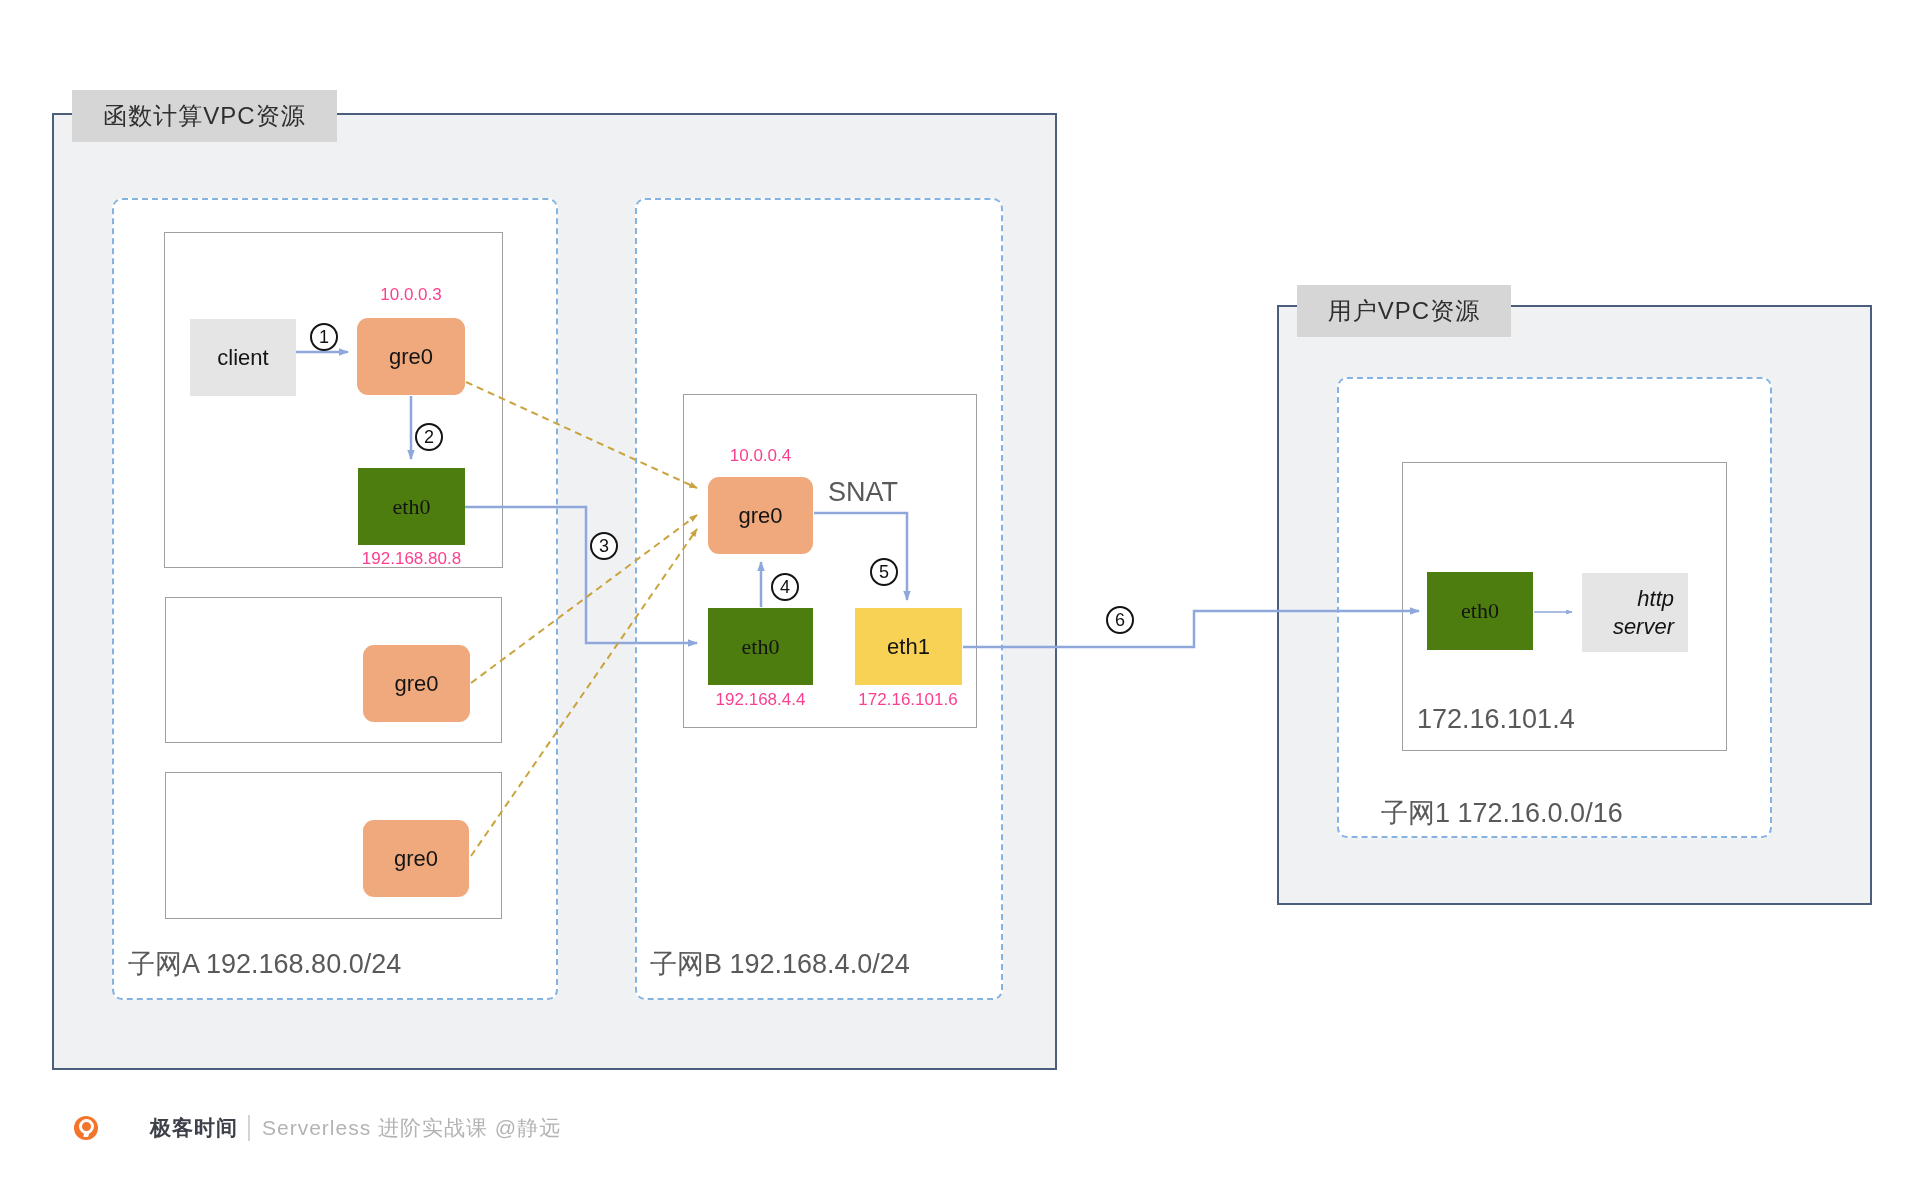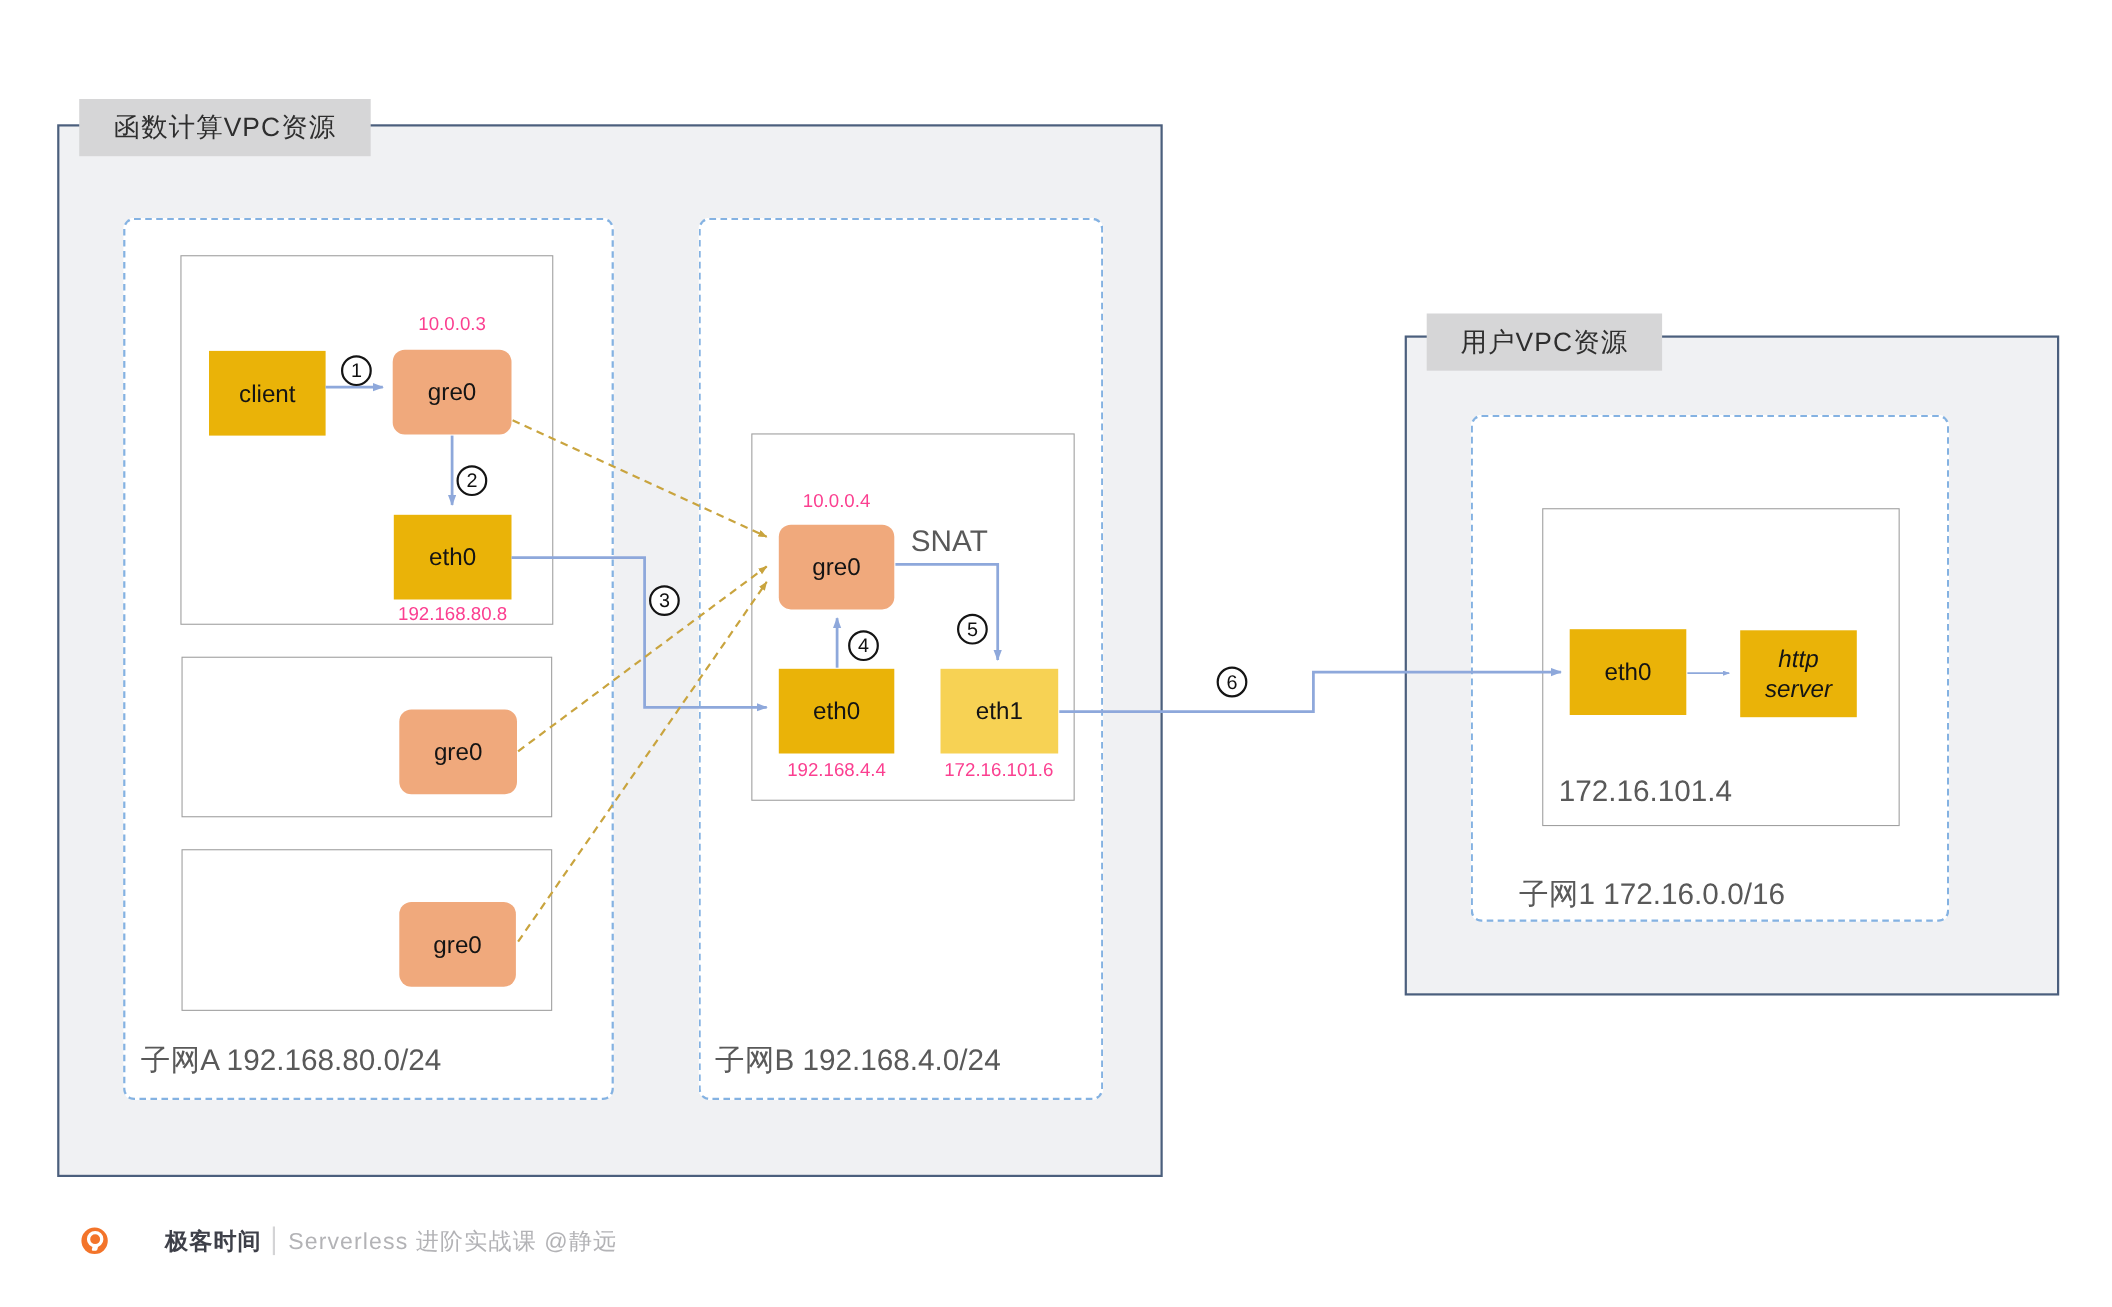--- a/index.html
+++ b/index.html
@@ -21,23 +21,23 @@
   .subnet-label{position:absolute;color:#595959;font-size:27px;z-index:2;white-space:nowrap;}
   
   .bcc{position:absolute;background:#ffffff;border:1px solid #a0a0a0;box-sizing:border-box;z-index:2;}
   .bcc-title{position:absolute;color:#6e6e6e;font-size:27px;white-space:nowrap;}
   
   .node{
     position:absolute;display:flex;align-items:center;justify-content:center;
     font-size:22px;color:#141414;z-index:3;text-align:center;line-height:1.25;
   }
   .node.orange{background:#f0a97c;border-radius:11px;}
-  .node.green{background:#eab308;}
+  .node.green{background:#4d7c0f;font-family:Liberation Serif, serif;}
   .node.yellow{background:#f7d254;}
-  .node.blue{background:#eab308;}
+  .node.blue{background:#e5e5e5;text-align:right;}
   .ip{position:absolute;color:#fb3f90;font-size:17px;text-align:center;z-index:3;white-space:nowrap;}
   .gray-note{position:absolute;color:#595959;font-size:27px;z-index:3;white-space:nowrap;}
   
   .badge{
     position:absolute;width:28px;height:28px;border:2px solid #141414;border-radius:50%;
     background:#ffffff;color:#111;font-size:18px;display:flex;align-items:center;
     justify-content:center;z-index:7;box-sizing:border-box;
   }
   #wires{position:absolute;left:0;top:0;z-index:5;pointer-events:none;}
   

